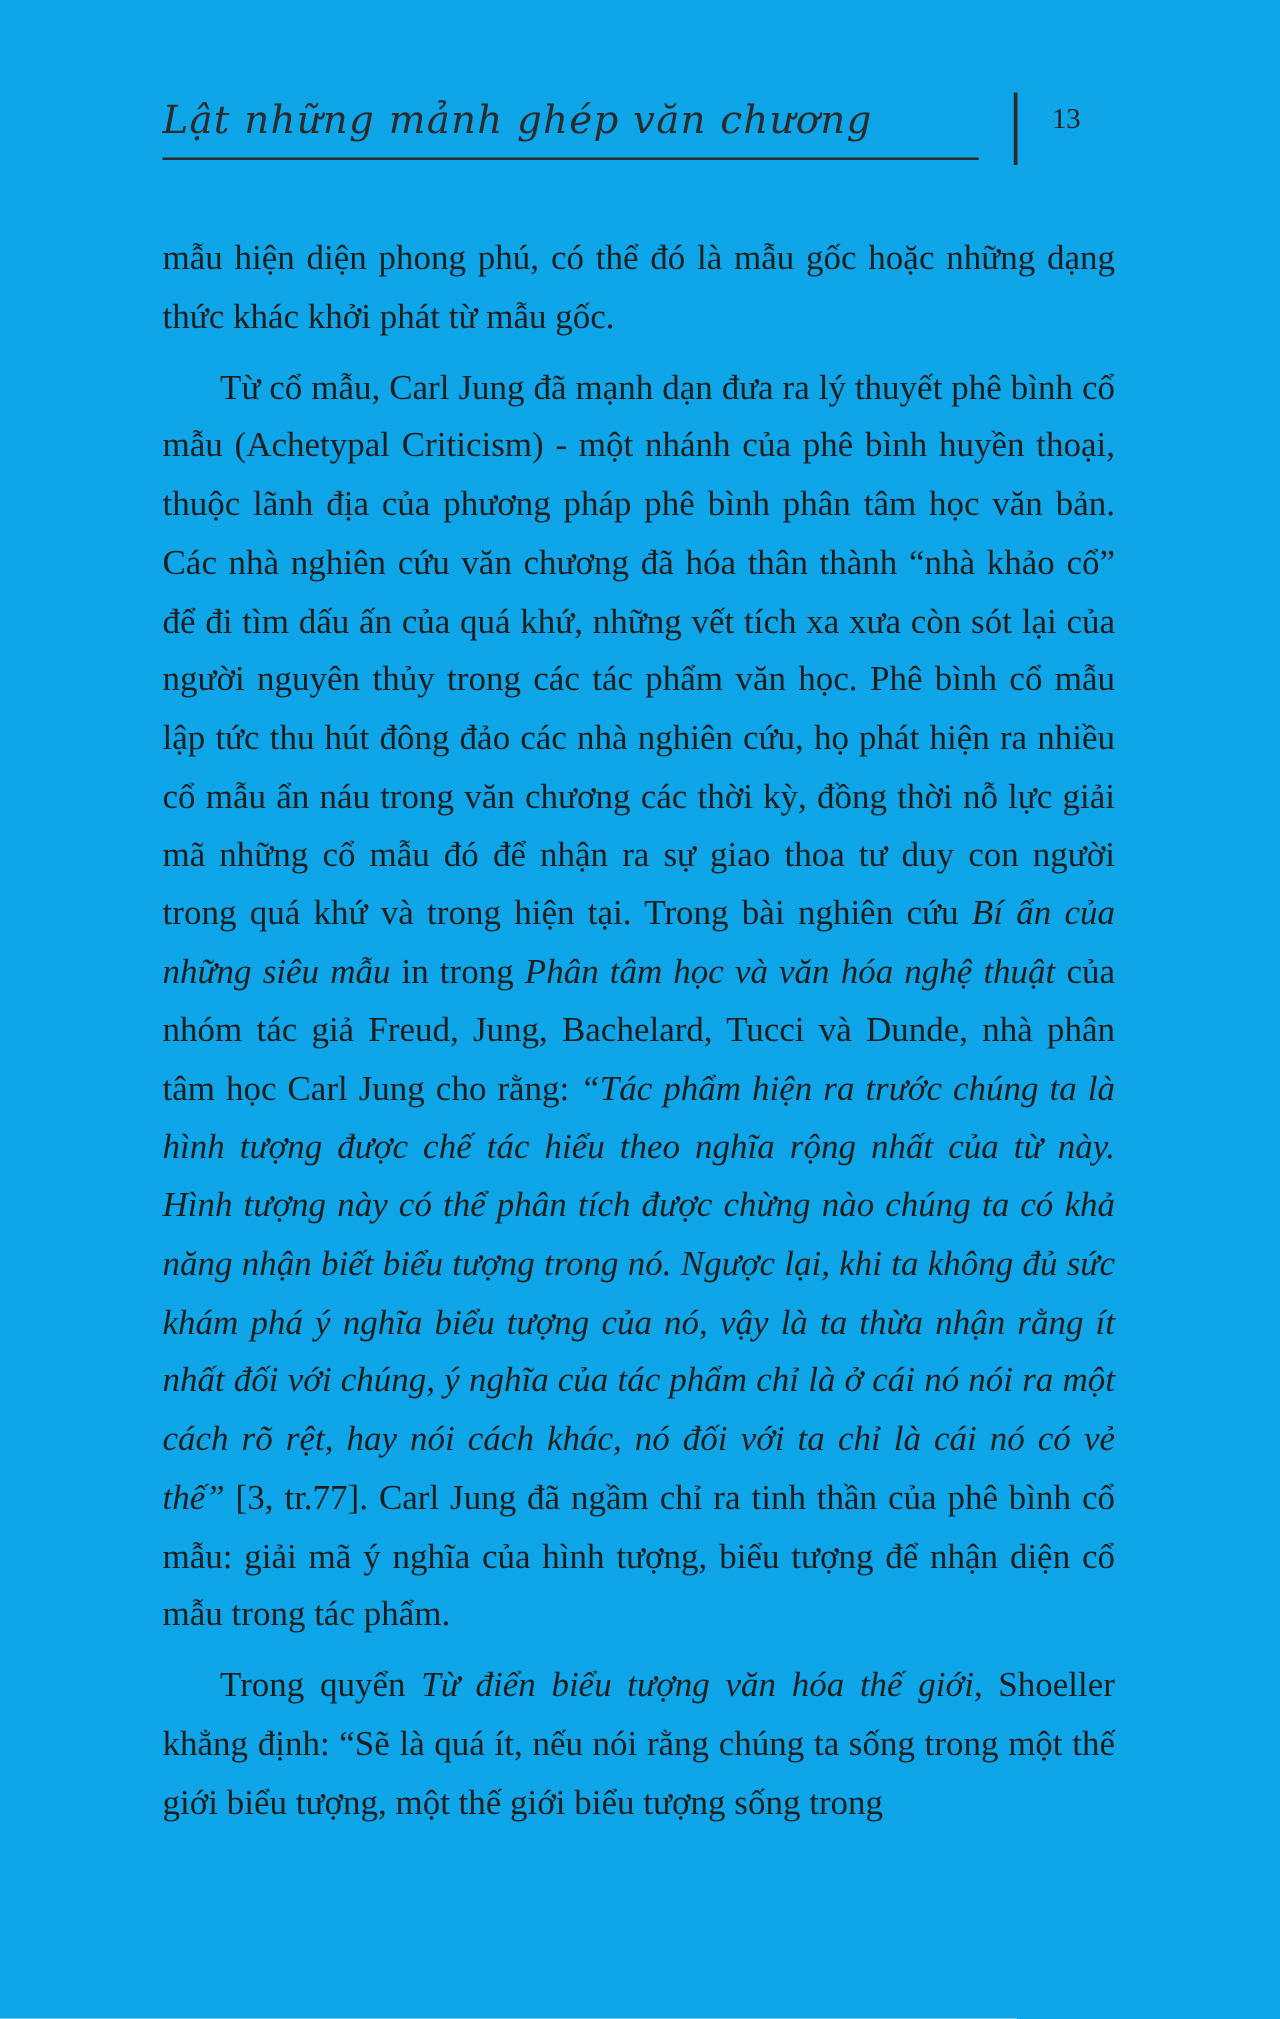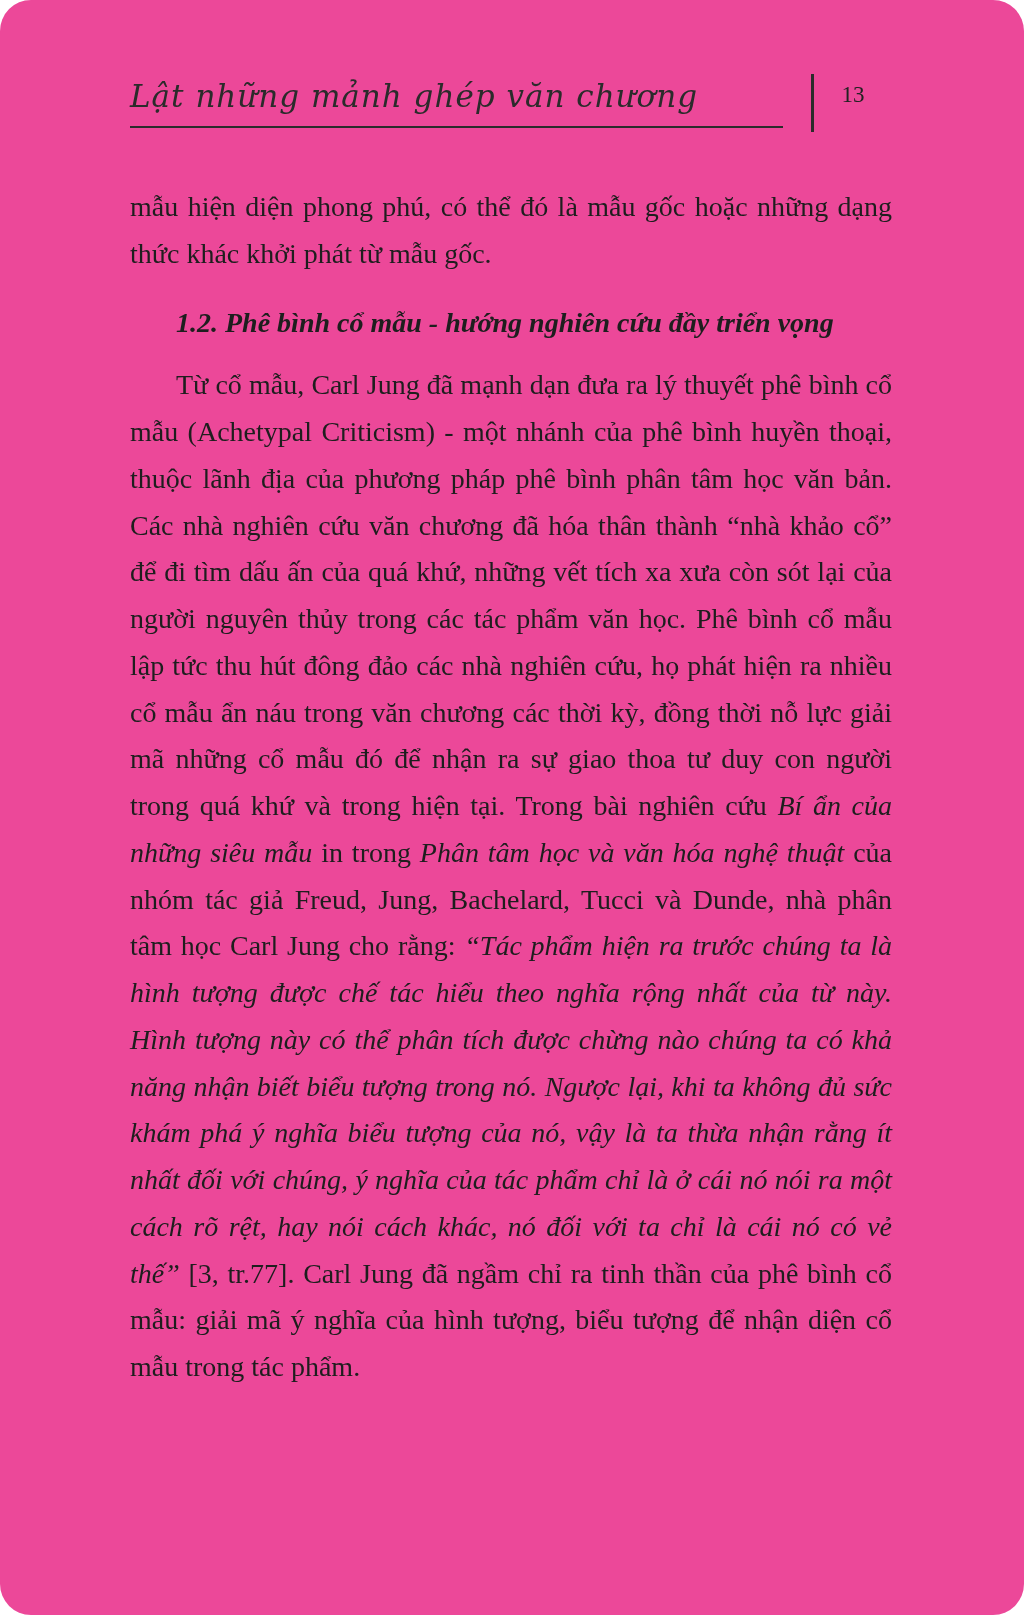--- a/index.html
+++ b/index.html
@@ -6,26 +6,25 @@
   html, body {
     margin: 0;
     padding: 0;
     background: #ffffff;
   }
   .page {
     position: relative;
     width: 1024px;
     height: 1615px;
     box-sizing: border-box;
-    background: #ec4899;
+    background: #0ea5e9;
     padding: 78px 132px 0 130px;
     font-family: "Liberation Serif", "DejaVu Serif", serif;
     color: #1e1e1e;
     overflow: hidden;
-    border-radius: 31px;
   }
   
   .page-header {
     display: flex;
     align-items: flex-start;
     margin-bottom: 52px;
   }
   .header-title-wrap {
     flex: 1;
     border-bottom: 2px solid #2b2b2b;
@@ -80,17 +79,17 @@
   <header class="page-header">
     <div class="header-title-wrap">
       <span class="header-title">Lật những mảnh ghép văn chương</span>
     </div>
     <span class="header-divider"></span>
     <span class="page-number">13</span>
   </header>
 
   <main class="page-body">
       <p class="para continuation"><span>mẫu hiện diện phong phú, có thể đó là mẫu gốc hoặc những dạng thức khác khởi phát từ mẫu gốc.</span></p>
-      <p class="para heading"><span>1.2. Phê bình cổ mẫu - hướng nghiên cứu đầy triển vọng</span></p>
       <p class="para body"><span>Từ cổ mẫu, Carl Jung đã mạnh dạn đưa ra lý thuyết phê bình cổ mẫu (Achetypal Criticism) - một nhánh của phê bình huyền thoại, thuộc lãnh địa của phương pháp phê bình phân tâm học văn bản. Các nhà nghiên cứu văn chương đã hóa thân thành “nhà khảo cổ” để đi tìm dấu ấn của quá khứ, những vết tích xa xưa còn sót lại của người nguyên thủy trong các tác phẩm văn học. Phê bình cổ mẫu lập tức thu hút đông đảo các nhà nghiên cứu, họ phát hiện ra nhiều cổ mẫu ẩn náu trong văn chương các thời kỳ, đồng thời nỗ lực giải mã những cổ mẫu đó để nhận ra sự giao thoa tư duy con người trong quá khứ và trong hiện tại. Trong bài nghiên cứu </span><span class="italic">Bí ẩn của những siêu mẫu</span><span> in trong </span><span class="italic">Phân tâm học và văn hóa nghệ thuật</span><span> của nhóm tác giả Freud, Jung, Bachelard, Tucci và Dunde, nhà phân tâm học Carl Jung cho rằng: </span><span class="italic">“Tác phẩm hiện ra trước chúng ta là hình tượng được chế tác hiểu theo nghĩa rộng nhất của từ này. Hình tượng này có thể phân tích được chừng nào chúng ta có khả năng nhận biết biểu tượng trong nó. Ngược lại, khi ta không đủ sức khám phá ý nghĩa biểu tượng của nó, vậy là ta thừa nhận rằng ít nhất đối với chúng, ý nghĩa của tác phẩm chỉ là ở cái nó nói ra một cách rõ rệt, hay nói cách khác, nó đối với ta chỉ là cái nó có vẻ thế”</span><span> [3, tr.77]. Carl Jung đã ngầm chỉ ra tinh thần của phê bình cổ mẫu: giải mã ý nghĩa của hình tượng, biểu tượng để nhận diện cổ mẫu trong tác phẩm.</span></p>
+      <p class="para body"><span>Trong quyển </span><span class="italic">Từ điển biểu tượng văn hóa thế giới</span><span>, Shoeller khẳng định: “Sẽ là quá ít, nếu nói rằng chúng ta sống trong một thế giới biểu tượng, một thế giới biểu tượng sống trong</span></p>
     </main>
 
 </div>
 
 </body></html>

